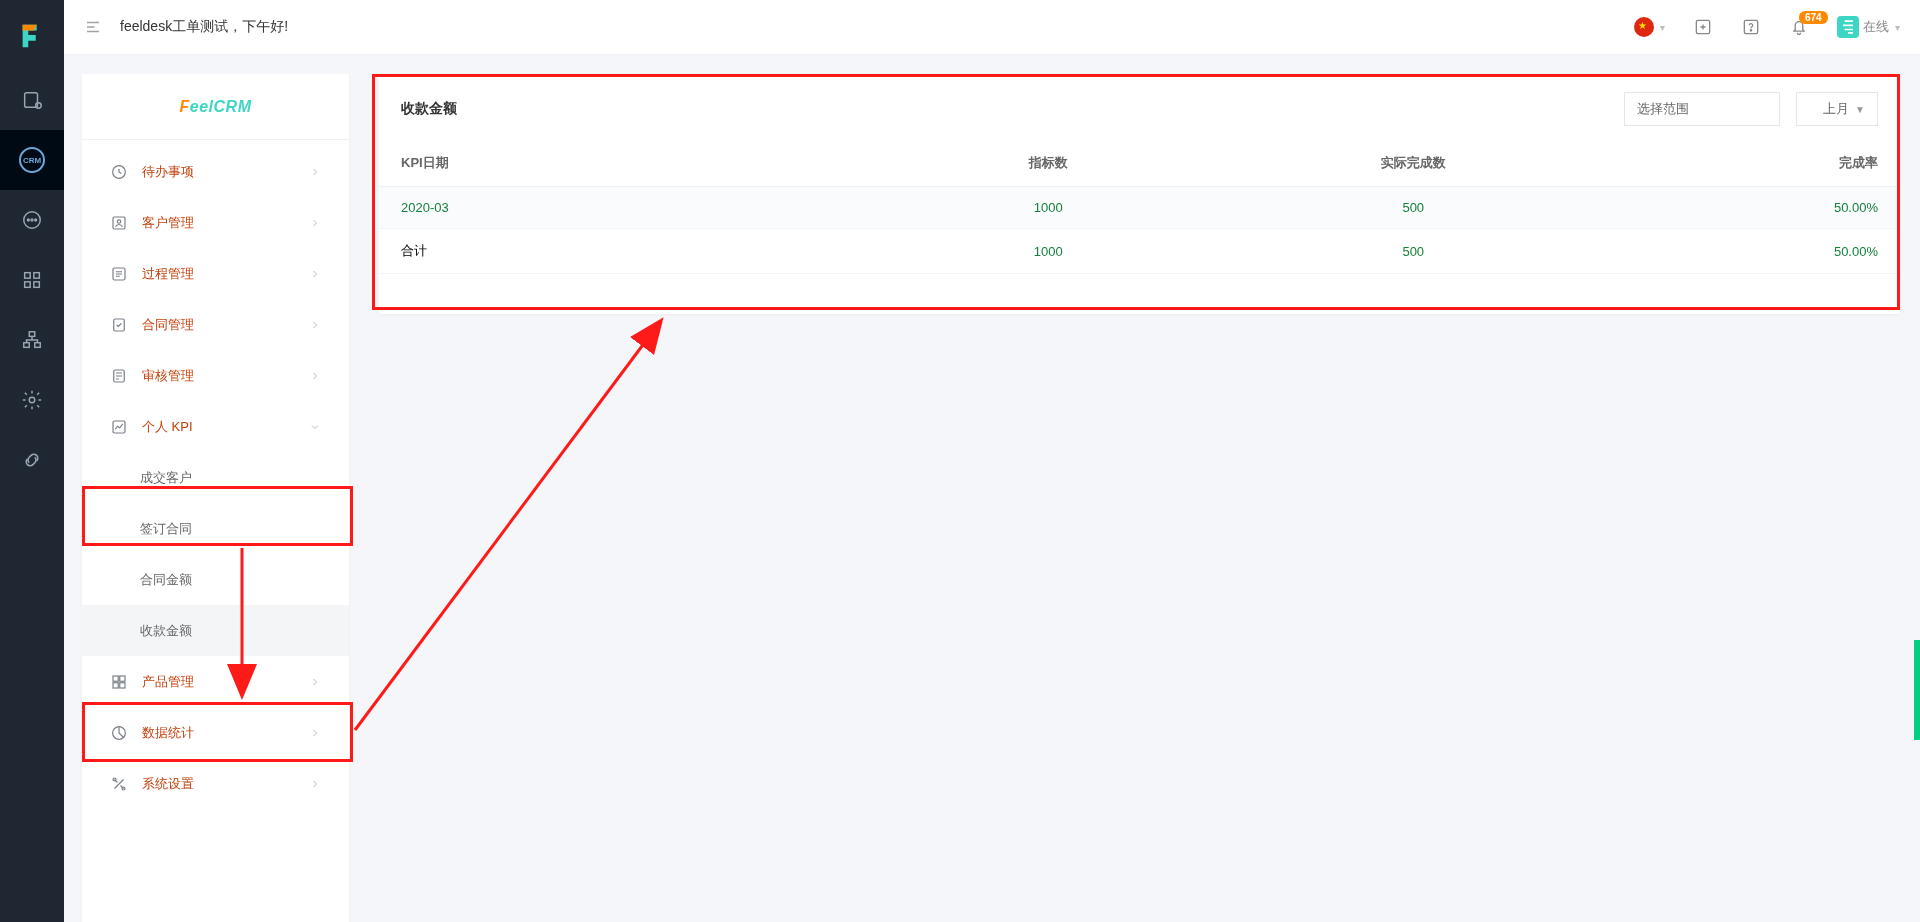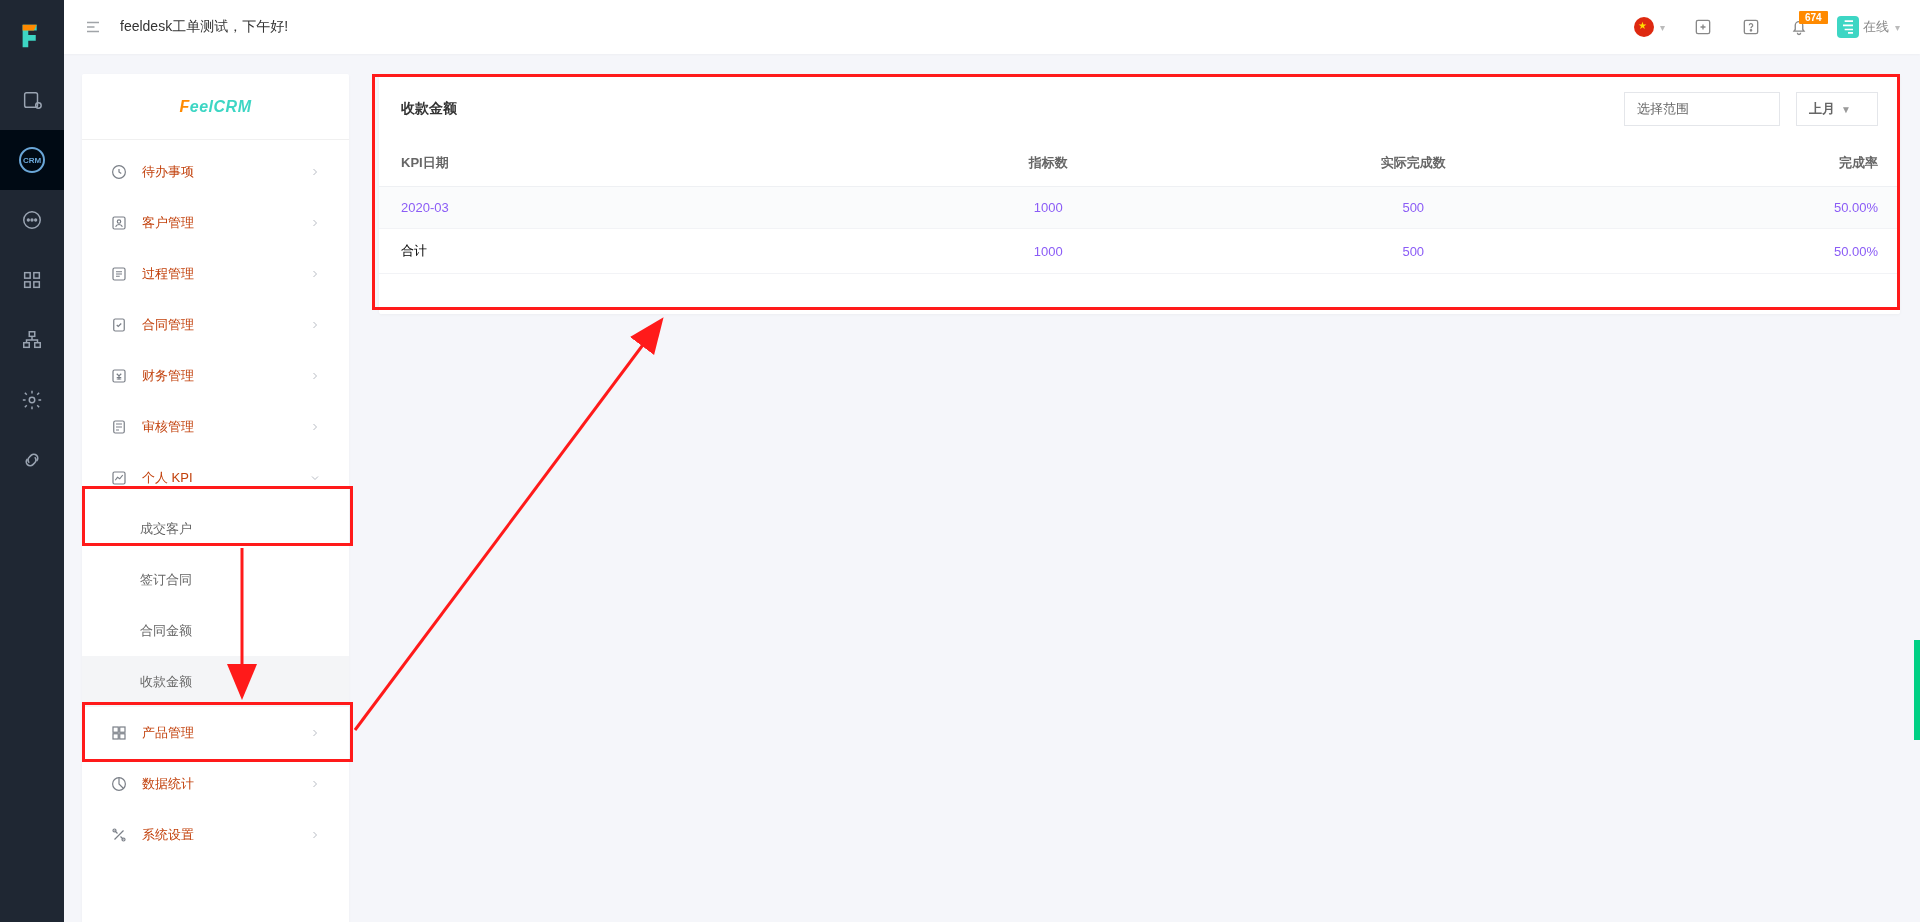--- a/index.html
+++ b/index.html
@@ -19,21 +19,21 @@
   .topbar .menu-ico { color:#a0a4a8; margin-right: 18px; display:flex; }
   .topbar .menu-ico svg { width:18px; height:18px; }
   .topbar .greet { color: #333; font-size: 14px; }
   .topbar .spacer { flex: 1; }
   .topbar .titem { margin-left: 28px; display: flex; align-items: center; color:#888; cursor: pointer; }
   .topbar .titem svg { width: 20px; height: 20px; }
   .flag { width:20px; height:20px; border-radius:50%; background:#de2910; display:flex; align-items:center; justify-content:center; position:relative;}
   .flag::after{ content:"★"; color:#ffde00; font-size:10px; position:absolute; left:4px; top:3px;}
   .caret { margin-left:6px; color:#bbb; font-size:10px; }
   .bell-wrap { position:relative; }
-  .badge { position:absolute; top:-6px; left:10px; background:#ff8a00; color:#fff; border-radius:1px; padding:1px 6px; font-size:10px; font-weight:bold; }
+  .badge { position:absolute; top:-6px; left:10px; background:#ff8a00; color:#fff; border-radius:6px; padding:1px 6px; font-size:10px; font-weight:bold; }
   .status-ico { width:22px; height:22px; border-radius:4px; background:#3dd6c4; display:flex; align-items:center; justify-content:center; margin-right:4px;}
   .status-ico svg { width:14px; height:14px; color:#fff; }
 
   
   .stage { position:fixed; top:54px; left:64px; right:0; bottom:0; padding: 20px 20px 0 18px; overflow:hidden;}
 
   
   .side { width: 267px; background:#fff; border-radius:2px; float:left; height: 860px; box-shadow:0 1px 3px rgba(0,0,0,.04); overflow:hidden;}
   .side-logo { height:66px; display:flex; align-items:center; justify-content:center; border-bottom:1px solid #f0f0f0;}
   .side-logo .logo-text { font-size:16px; font-weight:700; letter-spacing:.5px; }
@@ -48,27 +48,27 @@
   .submenu-item.active { background:#f4f5f7; }
   .menu-item.expanded .mi-arrow { transform: rotate(0deg); }
 
   
   .panel { margin-left: 297px; background:#fff; border-radius:2px; padding: 0; min-height:240px; box-shadow:0 1px 3px rgba(0,0,0,.04); }
   .panel-head { display:flex; align-items:center; padding: 18px 22px 14px; }
   .panel-title { font-weight:700; color:#333; font-size:14px; }
   .panel-head .flex { flex:1; }
   .sel { height:34px; border:1px solid #e4e6ea; border-radius:0; background:#fff; padding:0 12px; display:flex; align-items:center; font-size:13px; color:#666; cursor:pointer; }
   .sel.range { width:156px; margin-right:16px; }
-  .sel.period { width:82px; justify-content:flex-start;font-weight:bold; }
+  .sel.period { width:82px; justify-content:flex-end; }
   .sel .drop { color:#999; font-size:10px; margin-left:6px;}
   table { width:100%; border-collapse:collapse; }
   thead th { text-align:left; font-weight:700; color:#666; font-size:13px; padding: 14px 22px; border-bottom:1px solid #eef0f3;}
   thead th:nth-child(2), thead th:nth-child(3){ text-align:center;}
   thead th:nth-child(4){ text-align:right;}
-  tbody td { padding: 13px 22px; border-bottom:1px solid #f2f3f6; color:#8b5cf6; font-size:13px;}
+  tbody td { padding: 13px 22px; border-bottom:1px solid #f2f3f6; color:#15803d; font-size:13px;}
   tbody td:nth-child(2), tbody td:nth-child(3){ text-align:center;}
   tbody td:nth-child(4){ text-align:right;}
   tbody tr:nth-child(odd){ background:#fafbfc; }
   .total-link { color:#000000; }
 
   
   .anno { position:fixed; border:3px solid #ff1a1a; pointer-events:none; z-index:50; }
   .anno1 { left:82px;  top:486px; width:271px; height:60px; }
   .anno2 { left:82px;  top:702px; width:271px; height:60px; }
   .anno3 { left:372px; top:74px;  width:1528px; height:236px; }
@@ -229,34 +229,20 @@
           </span>
       </li>
       <li class="menu-item">
         <span class="mi-ico">
             <svg viewBox="0 0 24 24" fill="none" stroke="currentColor" stroke-width="1.6">
               <rect x="5" y="4" width="14" height="16" rx="2"></rect>
               <path d="M9 12l2 2 4-4"></path>
             </svg>
           </span>
         <span>合同管理</span>
-        <span class="mi-arrow">
-            <svg viewBox="0 0 24 24" fill="none" stroke="currentColor" stroke-width="2">
-              <path d="M9 6l6 6-6 6"></path>
-            </svg>
-          </span>
-      </li>
-      <li class="menu-item">
-        <span class="mi-ico">
-            <svg viewBox="0 0 24 24" fill="none" stroke="currentColor" stroke-width="1.6">
-              <rect x="4" y="4" width="16" height="16" rx="2"></rect>
-              <path d="M9 9l3 3 3-3M12 12v5M9 14h6M9 16h6"></path>
-            </svg>
-          </span>
-        <span>财务管理</span>
         <span class="mi-arrow">
             <svg viewBox="0 0 24 24" fill="none" stroke="currentColor" stroke-width="2">
               <path d="M9 6l6 6-6 6"></path>
             </svg>
           </span>
       </li>
       <li class="menu-item">
         <span class="mi-ico">
             <svg viewBox="0 0 24 24" fill="none" stroke="currentColor" stroke-width="1.6">
               <rect x="5" y="4" width="14" height="16" rx="2"></rect>

